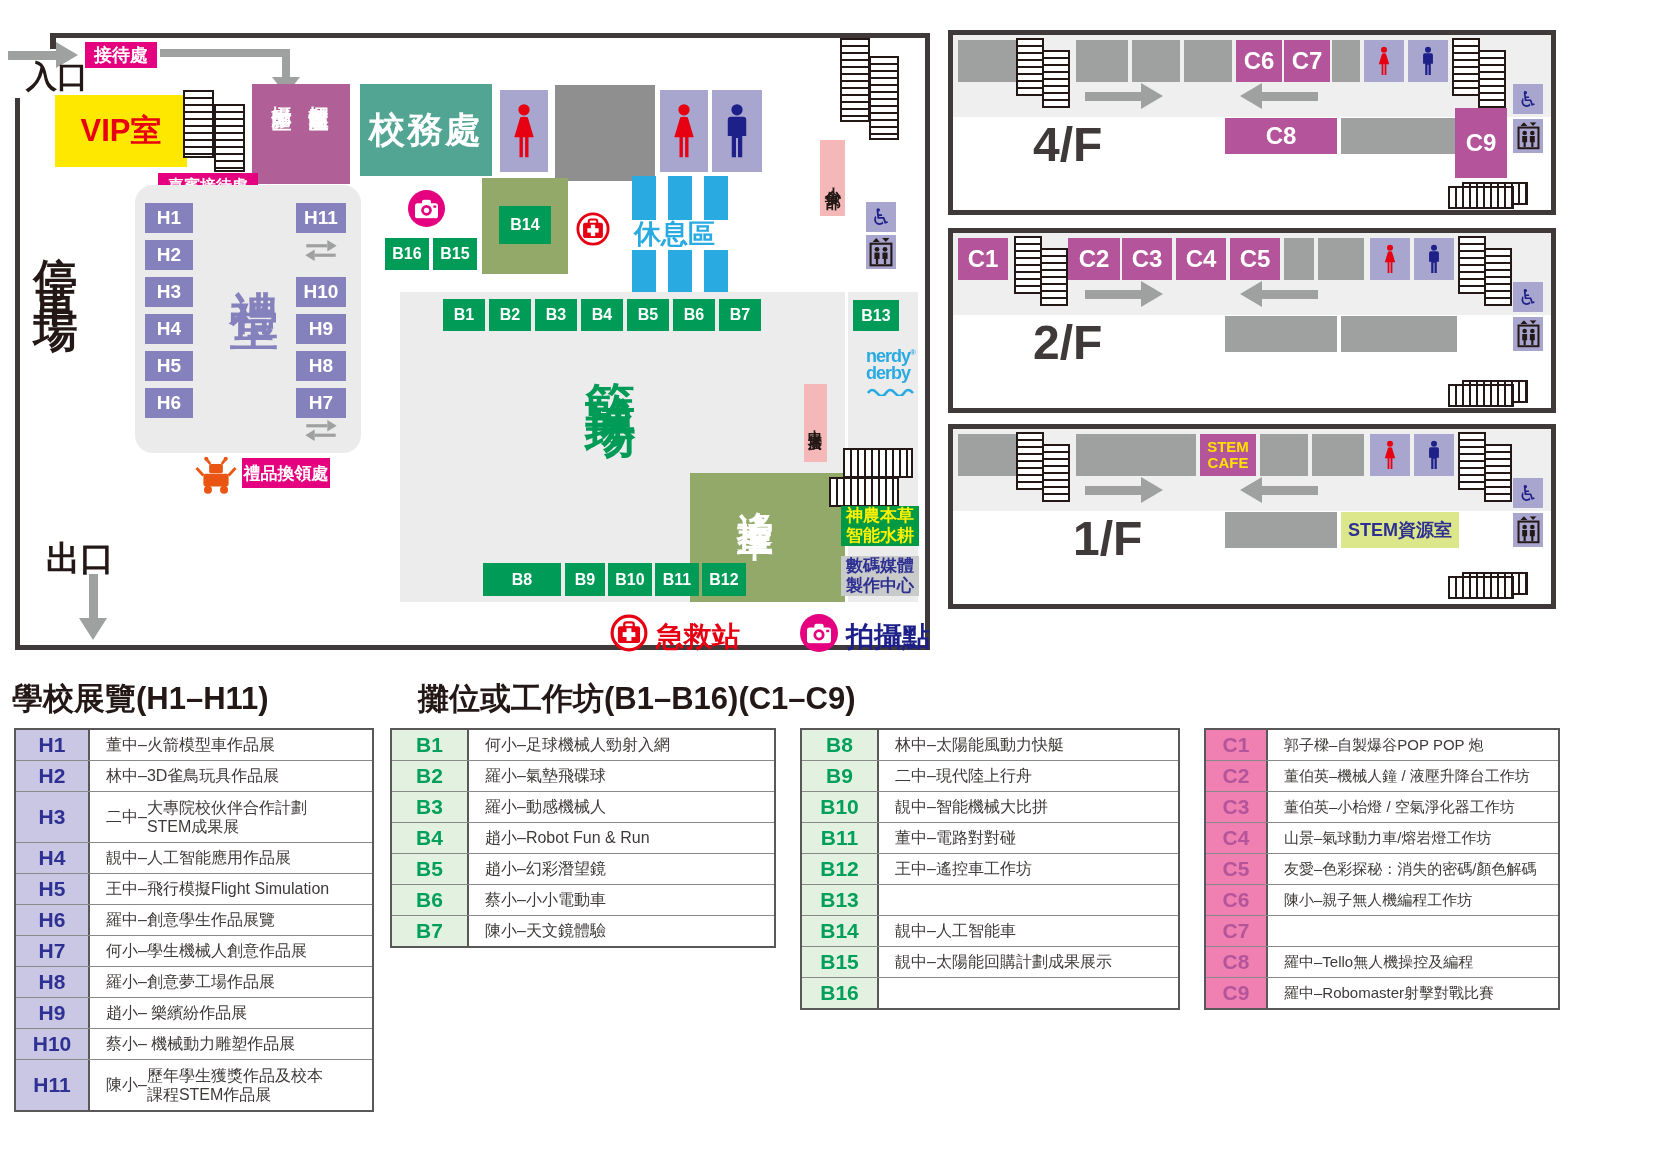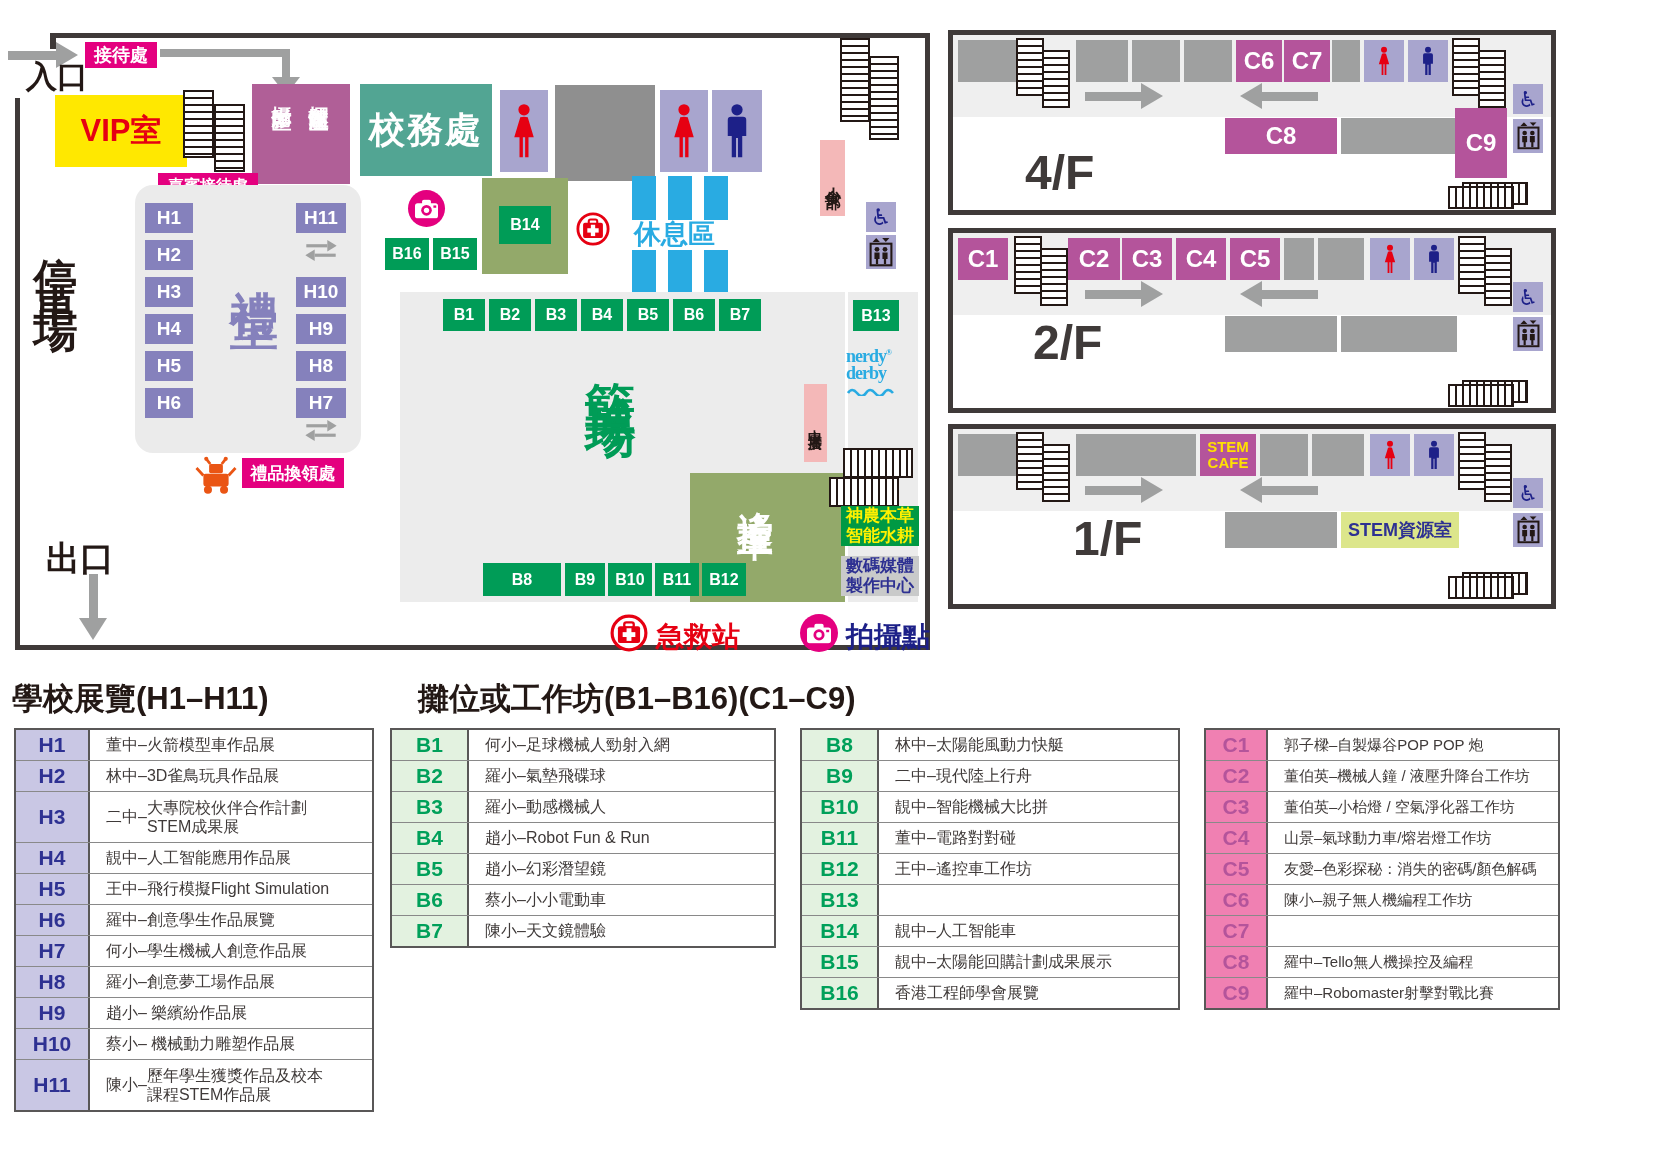--- a/index.html
+++ b/index.html
@@ -45,22 +45,22 @@
   .lrow:first-child{border-top:none;}
   .lrow.tall{min-height:50px;}
   .lcode{display:flex;align-items:center;justify-content:center;font-weight:bold;font-size:21px;
          border-right:2px solid #595757;flex:none;}
   .ldesc{flex:1;display:flex;align-items:center;padding-left:16px;font-size:16px;color:#3f3a39;}
   .t-h .lcode{width:72px;background:#c9c7e4;color:#2e3192;}
   .t-b .lcode{width:75px;background:#e3f2e0;color:#00a05a;}
   .t-c .lcode{width:60px;background:#f080b2;color:#b4549b;}
   .stack{display:flex;flex-direction:column;line-height:1.2;}
   .sec-title{position:absolute;font-size:31px;font-weight:bold;color:#231815;}
-  .nerdy{position:absolute;color:#29abe2;font-family:Liberation Serif, serif;
-         font-weight:bold;font-size:18px;line-height:0.95;letter-spacing:-1px;text-align:left;}
+  .nerdy{position:absolute;color:#29abe2;font-family:Liberation Sans, sans-serif;
+         font-weight:bold;font-size:18px;line-height:0.95;letter-spacing:-1px;text-align:left;margin-left:20px;}
   .wheelchair{font-family:"DejaVu Sans",sans-serif;color:#1d2088;font-weight:bold;}
 </style>
 </head>
 <body>
 
 <svg width="0" height="0" style="position:absolute">
   <defs>
     <symbol id="i-woman" viewBox="0 0 24 44">
       <circle cx="12" cy="5" r="4.5"></circle>
       <path d="M12 10.5 L15 11 L19.8 27 L15.6 27 L15.6 43 L12.9 43 L12.9 27 L11.1 27 L11.1 43 L8.4 43 L8.4 27 L4.2 27 L9 11 Z"></path>
@@ -199,21 +199,21 @@
   <div class="bx b-purple" style="left:296px;top:314px;width:50px;height:30px;font-size:19px;">H9</div>
   <div class="bx b-purple" style="left:296px;top:351px;width:50px;height:30px;font-size:19px;">H8</div>
   <div class="bx b-purple" style="left:296px;top:388px;width:50px;height:30px;font-size:19px;">H7</div>
   <svg class="abs" style="left:305px;top:420px;" width="32" height="21" viewBox="0 0 30 20" fill="#9fa0a0">
       <use href="#i-transfer"></use>
     </svg>
 
   <svg class="abs" style="left:193px;top:456px;" width="46" height="39" viewBox="0 0 40 34">
       <use href="#i-robot"></use>
     </svg>
-  <div class="pinktag" style="left:242px;top:458px;width:102px;height:30px;font-size:17px;">禮品換領處</div>
+  <div class="pinktag" style="left:242px;top:458px;width:88px;height:30px;font-size:17px;">禮品換領處</div>
 
   <div class="pinkcircle" style="left:408px;top:190px;width:37px;height:37px;">
     <svg width="23" height="20" viewBox="0 0 26 22">
         <use href="#i-cam"></use>
       </svg>
   </div>
   <div class="bx b-green" style="left:385px;top:238px;width:44px;height:32px;font-size:16px;">B16</div>
   <div class="bx b-green" style="left:433px;top:238px;width:44px;height:32px;font-size:16px;">B15</div>
   <div class="abs" style="left:482px;top:178px;width:86px;height:96px;background:#93a96a;"></div>
   <div class="bx b-green" style="left:499px;top:206px;width:52px;height:38px;font-size:16px;">B14</div>
@@ -312,21 +312,21 @@
     <div class="harrow" style="left:132px;top:48px;width:78px;">
         <i class="shaft"></i>
         <i class="head-r"></i>
       </div>
     <div class="harrow" style="left:287px;top:48px;width:78px;">
         <i class="head-l"></i>
         <i class="shaft"></i>
       </div>
     <div class="bx b-plum" style="left:272px;top:83px;width:112px;height:36px;font-size:24px;">C8</div>
     <div class="graybox" style="left:388px;top:83px;width:116px;height:36px;"></div>
-    <div class="floor-label" style="left:72px;top:82px;margin-top:28px;">4/F</div>
+    <div class="floor-label" style="left:80px;top:82px;">4/F</div>
     <div class="bx b-plum" style="left:502px;top:73px;width:52px;height:70px;font-size:24px;">C9</div>
     <div class="purplecell" style="left:560px;top:49px;width:30px;height:30px;">
       <span class="wheelchair" style="font-size:22px;">♿</span>
     </div>
     <div class="purplecell" style="left:560px;top:84px;width:30px;height:34px;">
       <svg width="23" height="28" viewBox="0 0 30 36">
           <use href="#i-elev"></use>
         </svg>
     </div>
     <div class="stairs-h" style="left:509px;top:147px;width:62px;height:19px;"></div>
@@ -546,21 +546,20 @@
     <div class="lrow">
         <div class="lcode">B14</div>
         <div class="ldesc">靚中–人工智能車</div>
       </div>
     <div class="lrow">
         <div class="lcode">B15</div>
         <div class="ldesc">靚中–太陽能回購計劃成果展示</div>
       </div>
     <div class="lrow">
         <div class="lcode">B16</div>
-        <div class="ldesc">香港工程師學會展覽</div>
       </div>
   </div>
 
   <div class="ltable t-c" style="left:1204px;top:728px;width:352px;">
     <div class="lrow">
         <div class="lcode">C1</div>
         <div class="ldesc" style="font-size:15px;">郭子樑–自製爆谷POP POP 炮</div>
       </div>
     <div class="lrow">
         <div class="lcode">C2</div>

